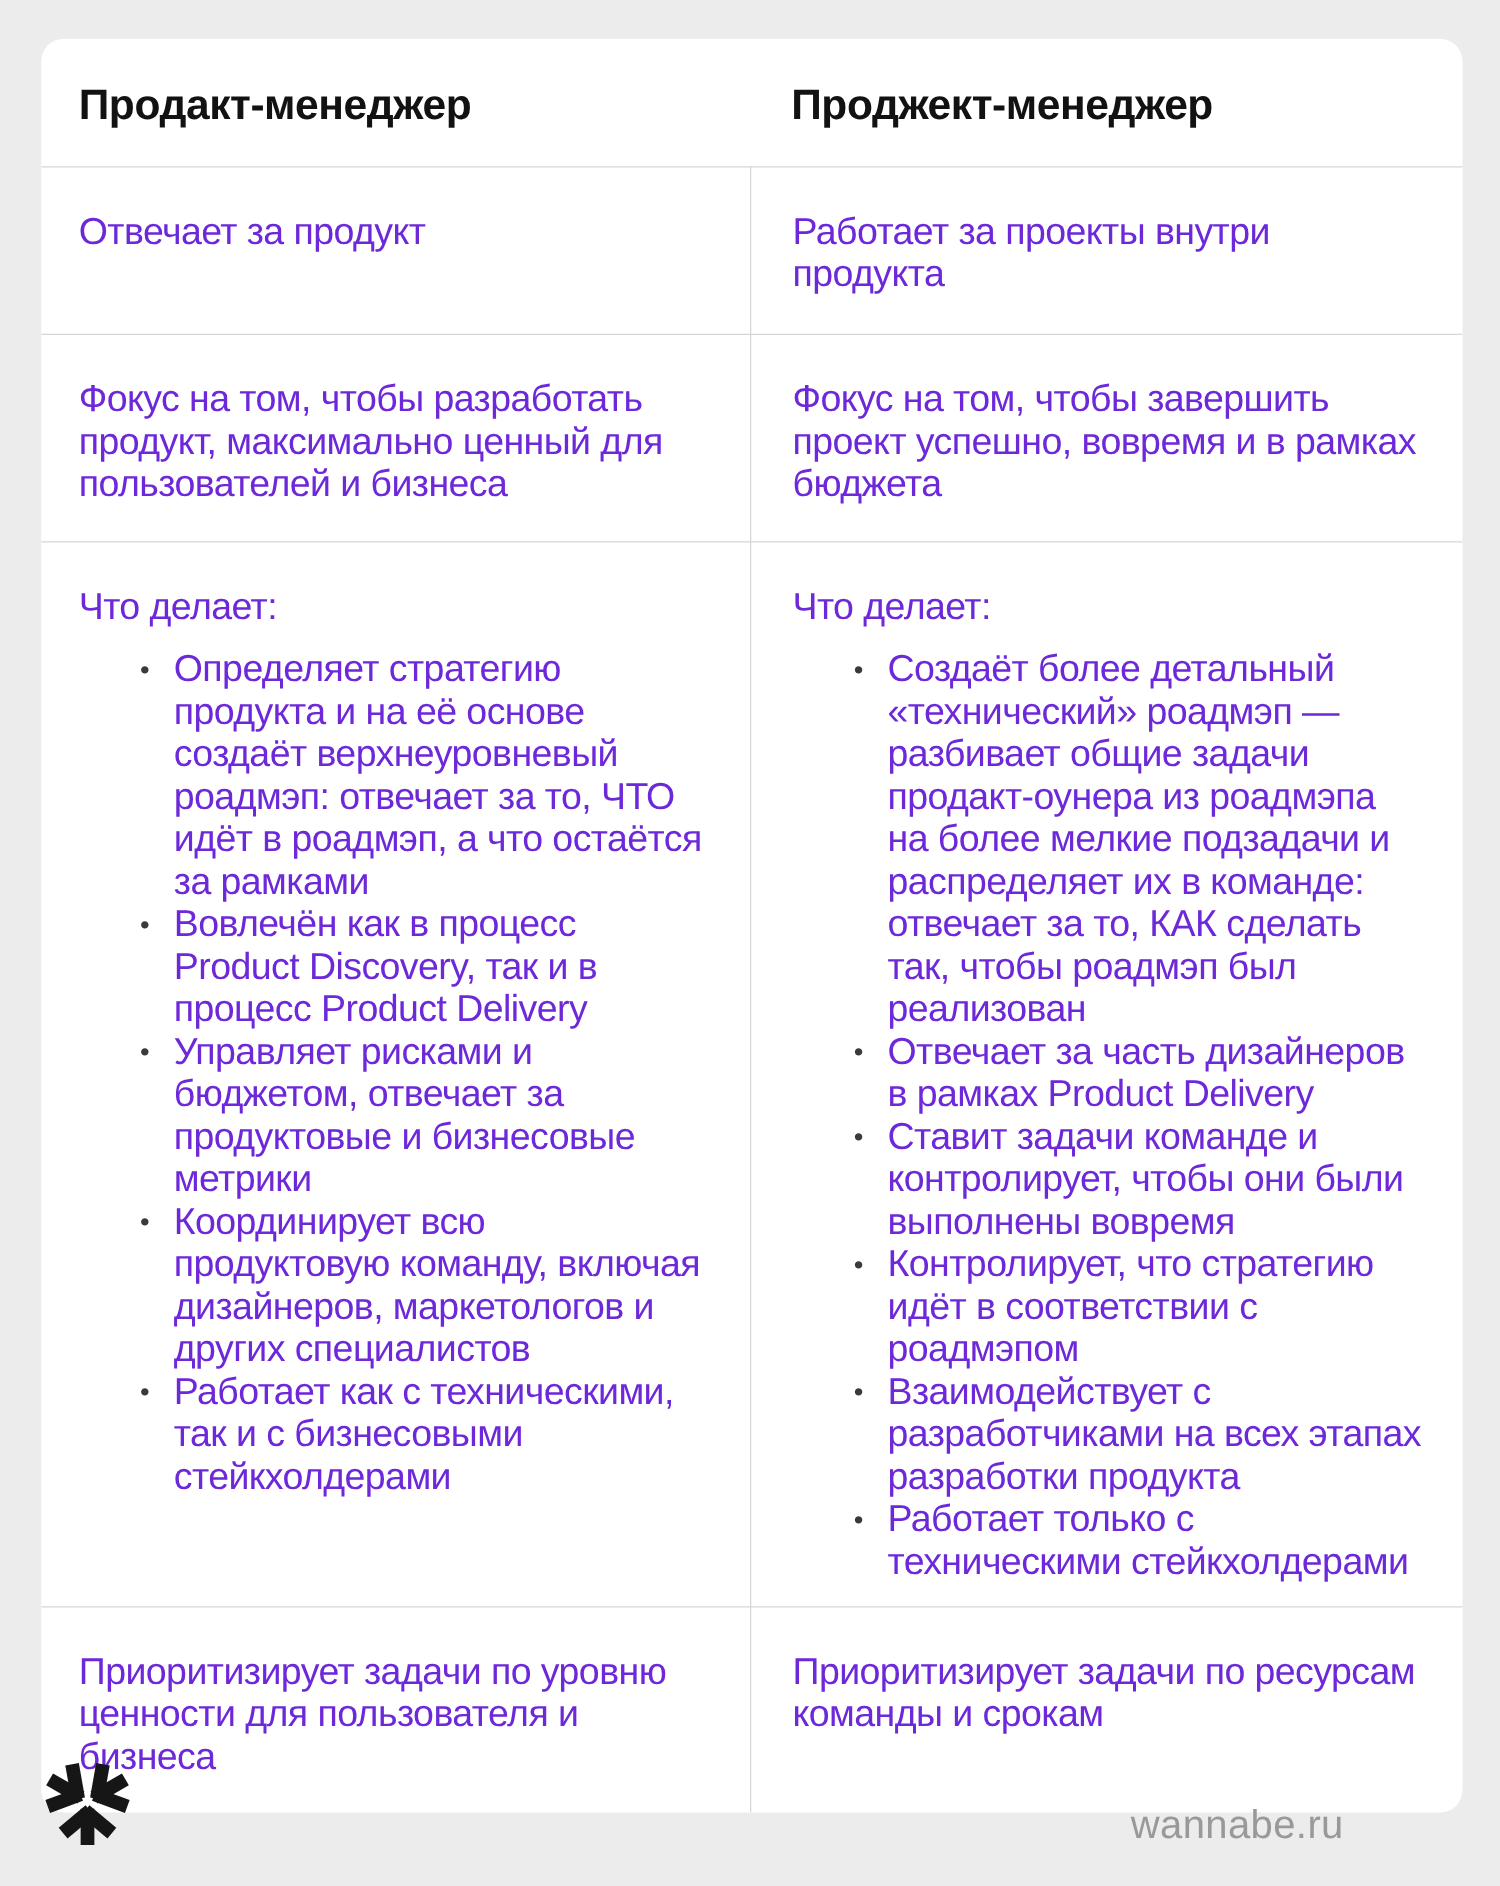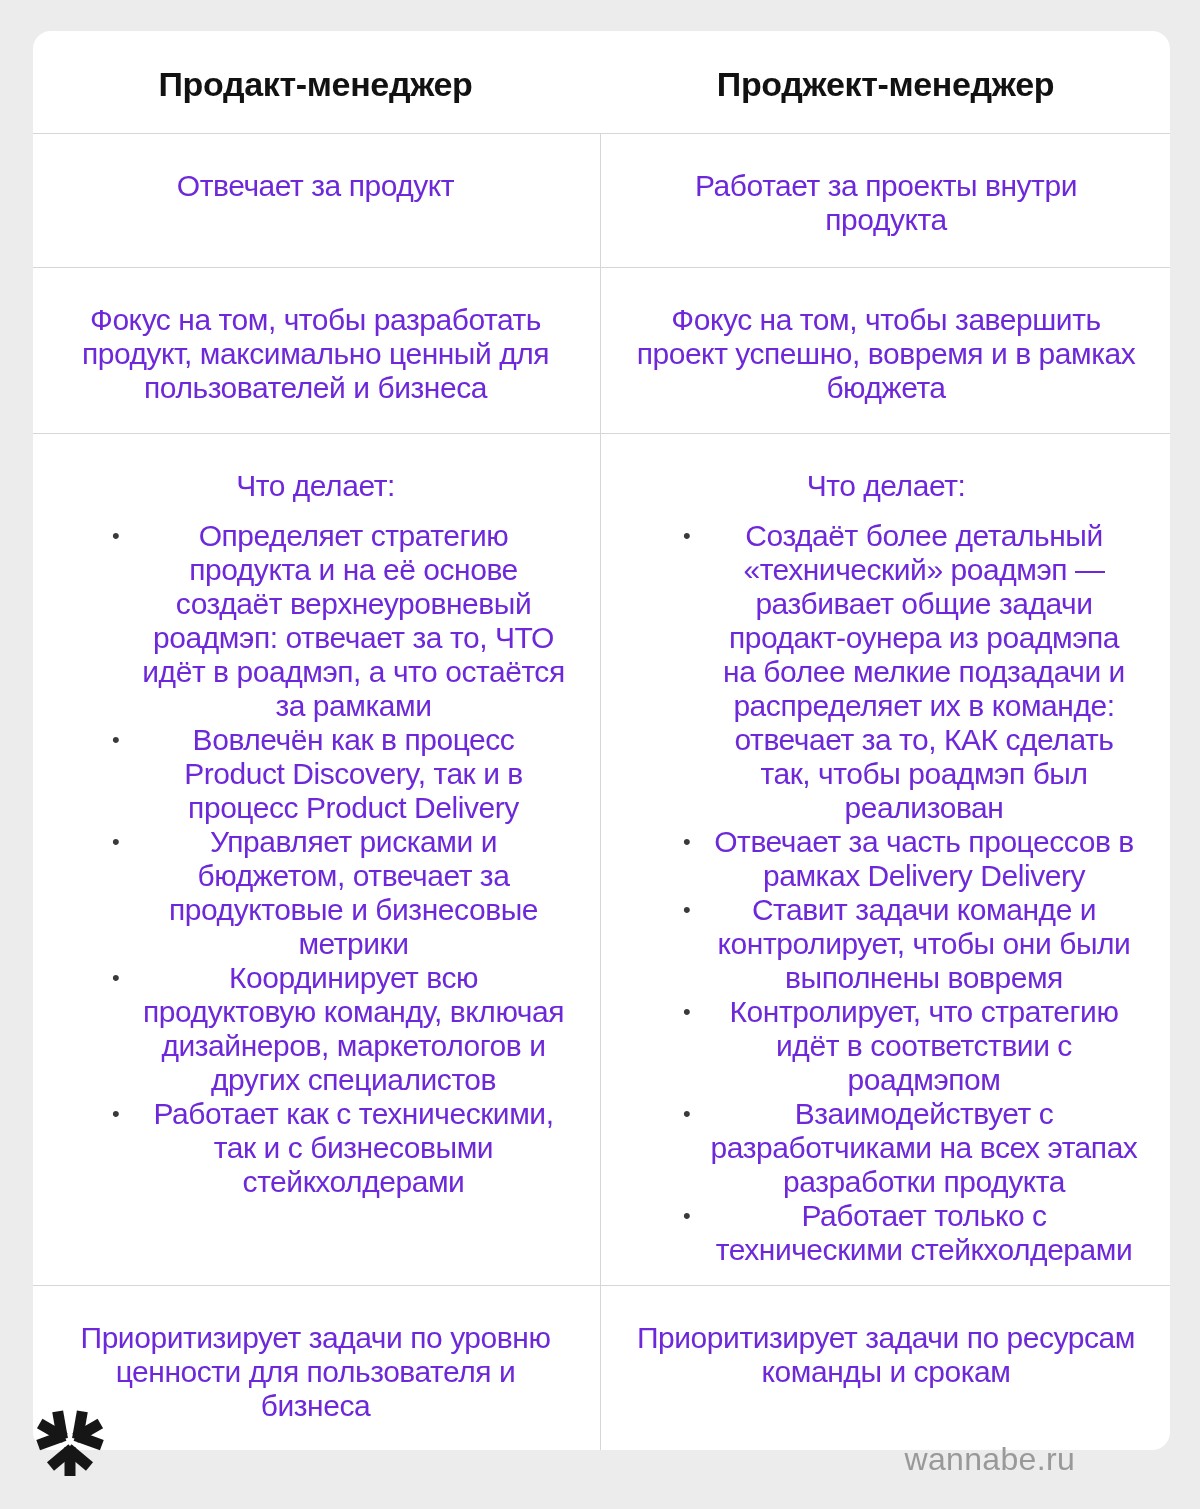--- a/index.html
+++ b/index.html
@@ -11,21 +11,20 @@
     position:relative;
     overflow:hidden;
   }
   .card {
     position:absolute;
     left:33px; top:31px;
     width:1137px;
     background:#ffffff;
     border-radius:18px;
     overflow:hidden;
-    text-align:center;
   }
   .grid {
     display:grid;
     grid-template-columns:567px 570px;
     grid-template-rows:102px 134px 166px minmax(777px,auto) 165px;
   }
   .cell {
     padding:35px 32px 18px 30px;
     font-size:30px;
     line-height:34px;
@@ -97,21 +96,21 @@
         <li>Вовлечён как в процесс Product Discovery, так и в процесс Product Delivery</li>
         <li>Управляет рисками и бюджетом, отвечает за продуктовые и бизнесовые метрики</li>
         <li>Координирует всю продуктовую команду, включая дизайнеров, маркетологов и других специалистов</li>
         <li>Работает как с техническими, так и с бизнесовыми стейкхолдерами</li>
       </ul>
     </div>
     <div class="cell row-border col-border right">
       <div class="duties-title">Что делает:</div>
       <ul class="bullets">
         <li>Создаёт более детальный «технический» роадмэп — разбивает общие задачи продакт-оунера из роадмэпа на более мелкие подзадачи и распределяет их в команде: отвечает за то, КАК сделать так, чтобы роадмэп был реализован</li>
-        <li>Отвечает за часть процессов в рамках Delivery Delivery</li>
+        <li>Отвечает за часть дизайнеров в рамках Product Delivery</li>
         <li>Ставит задачи команде и контролирует, чтобы они были выполнены вовремя</li>
         <li>Контролирует, что стратегию идёт в соответствии с роадмэпом</li>
         <li>Взаимодействует с разработчиками на всех этапах разработки продукта</li>
         <li>Работает только с техническими стейкхолдерами</li>
       </ul>
     </div>
 
     <div class="cell row-border left">Приоритизирует задачи по уровню ценности для пользователя и бизнеса</div>
     <div class="cell row-border col-border right">Приоритизирует задачи по ресурсам команды и срокам</div>
 

